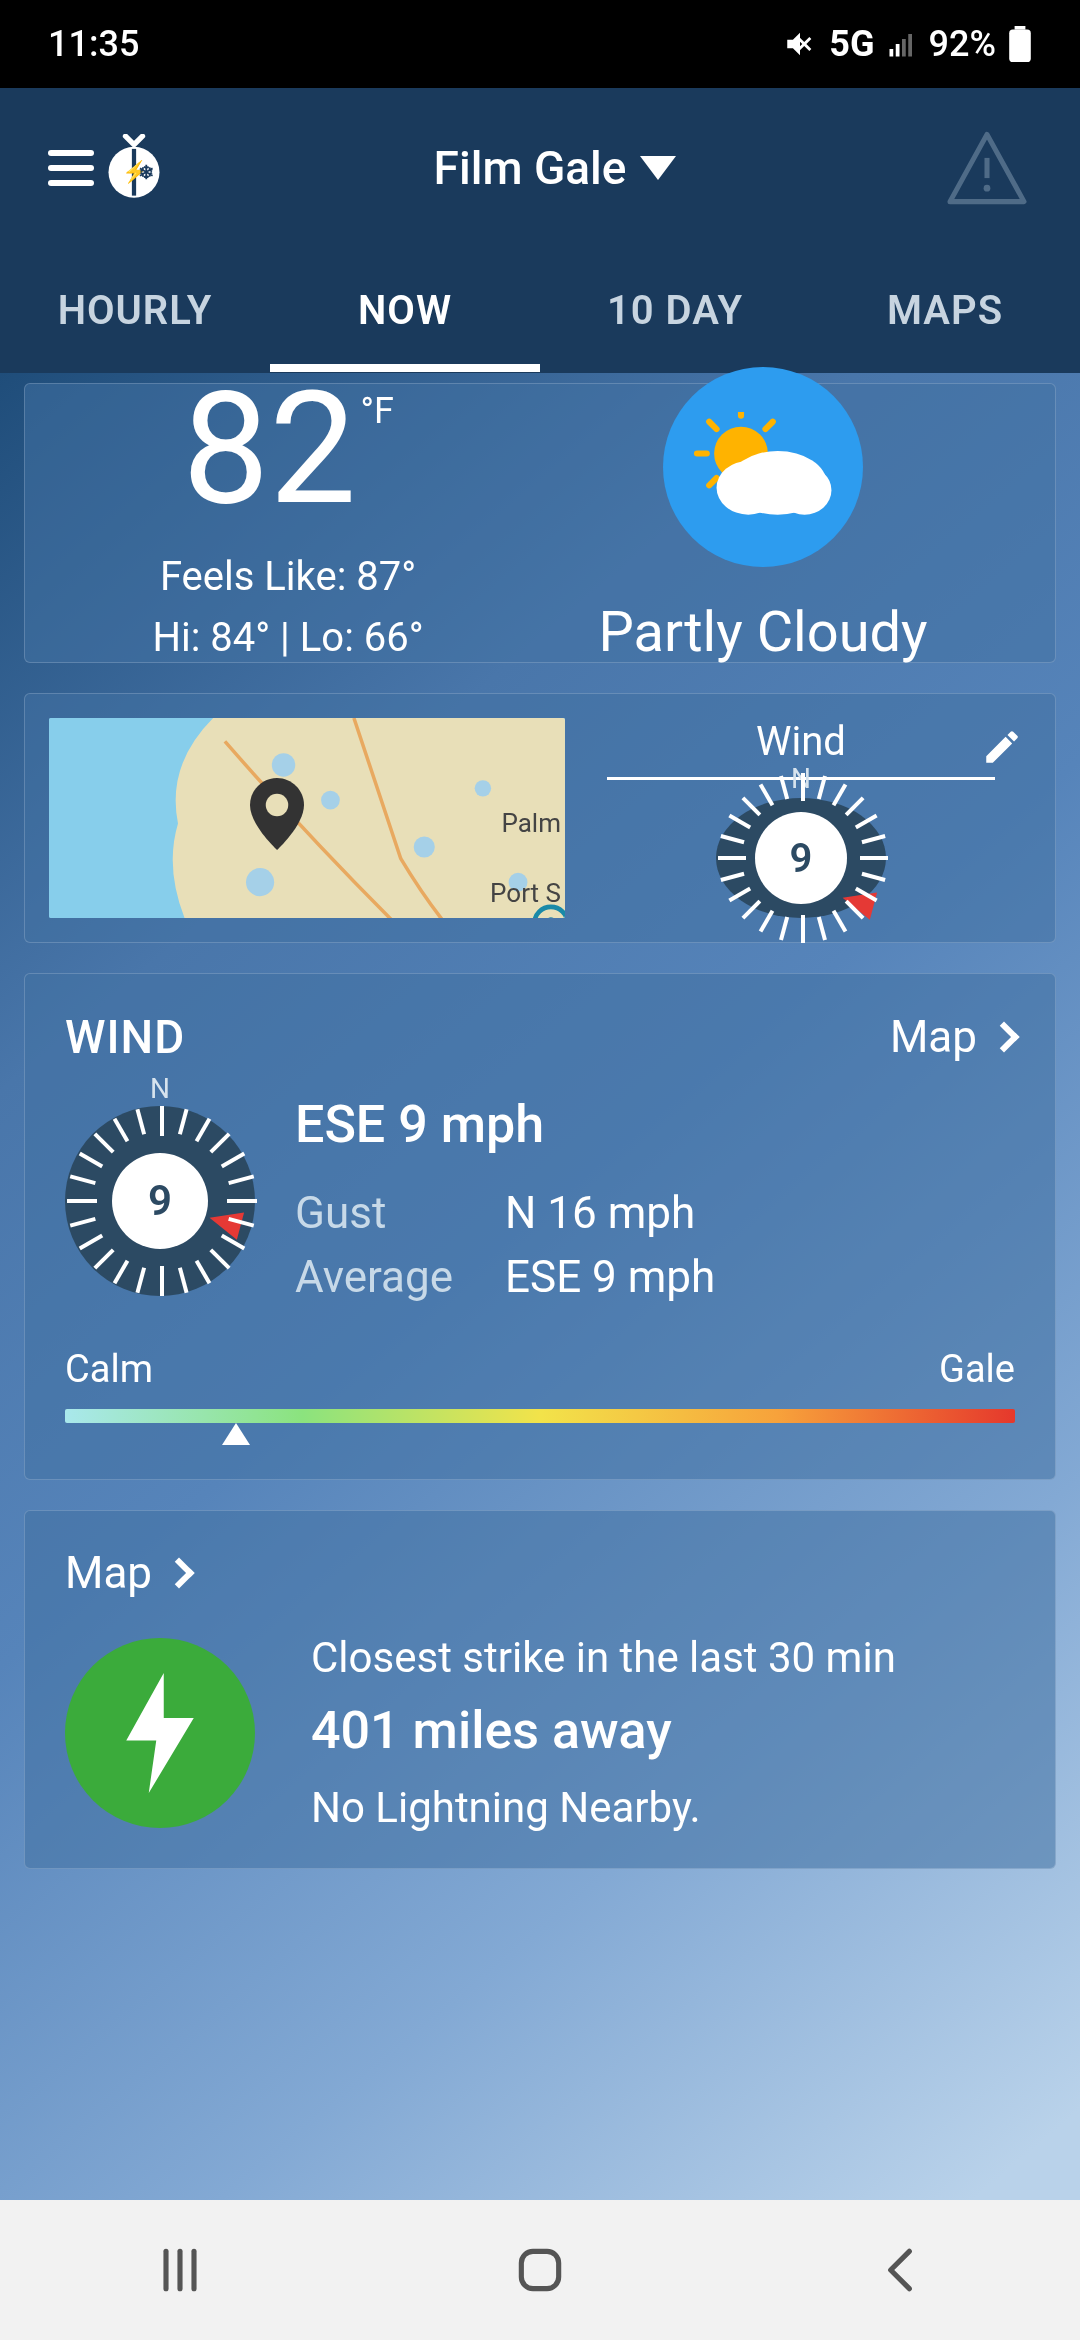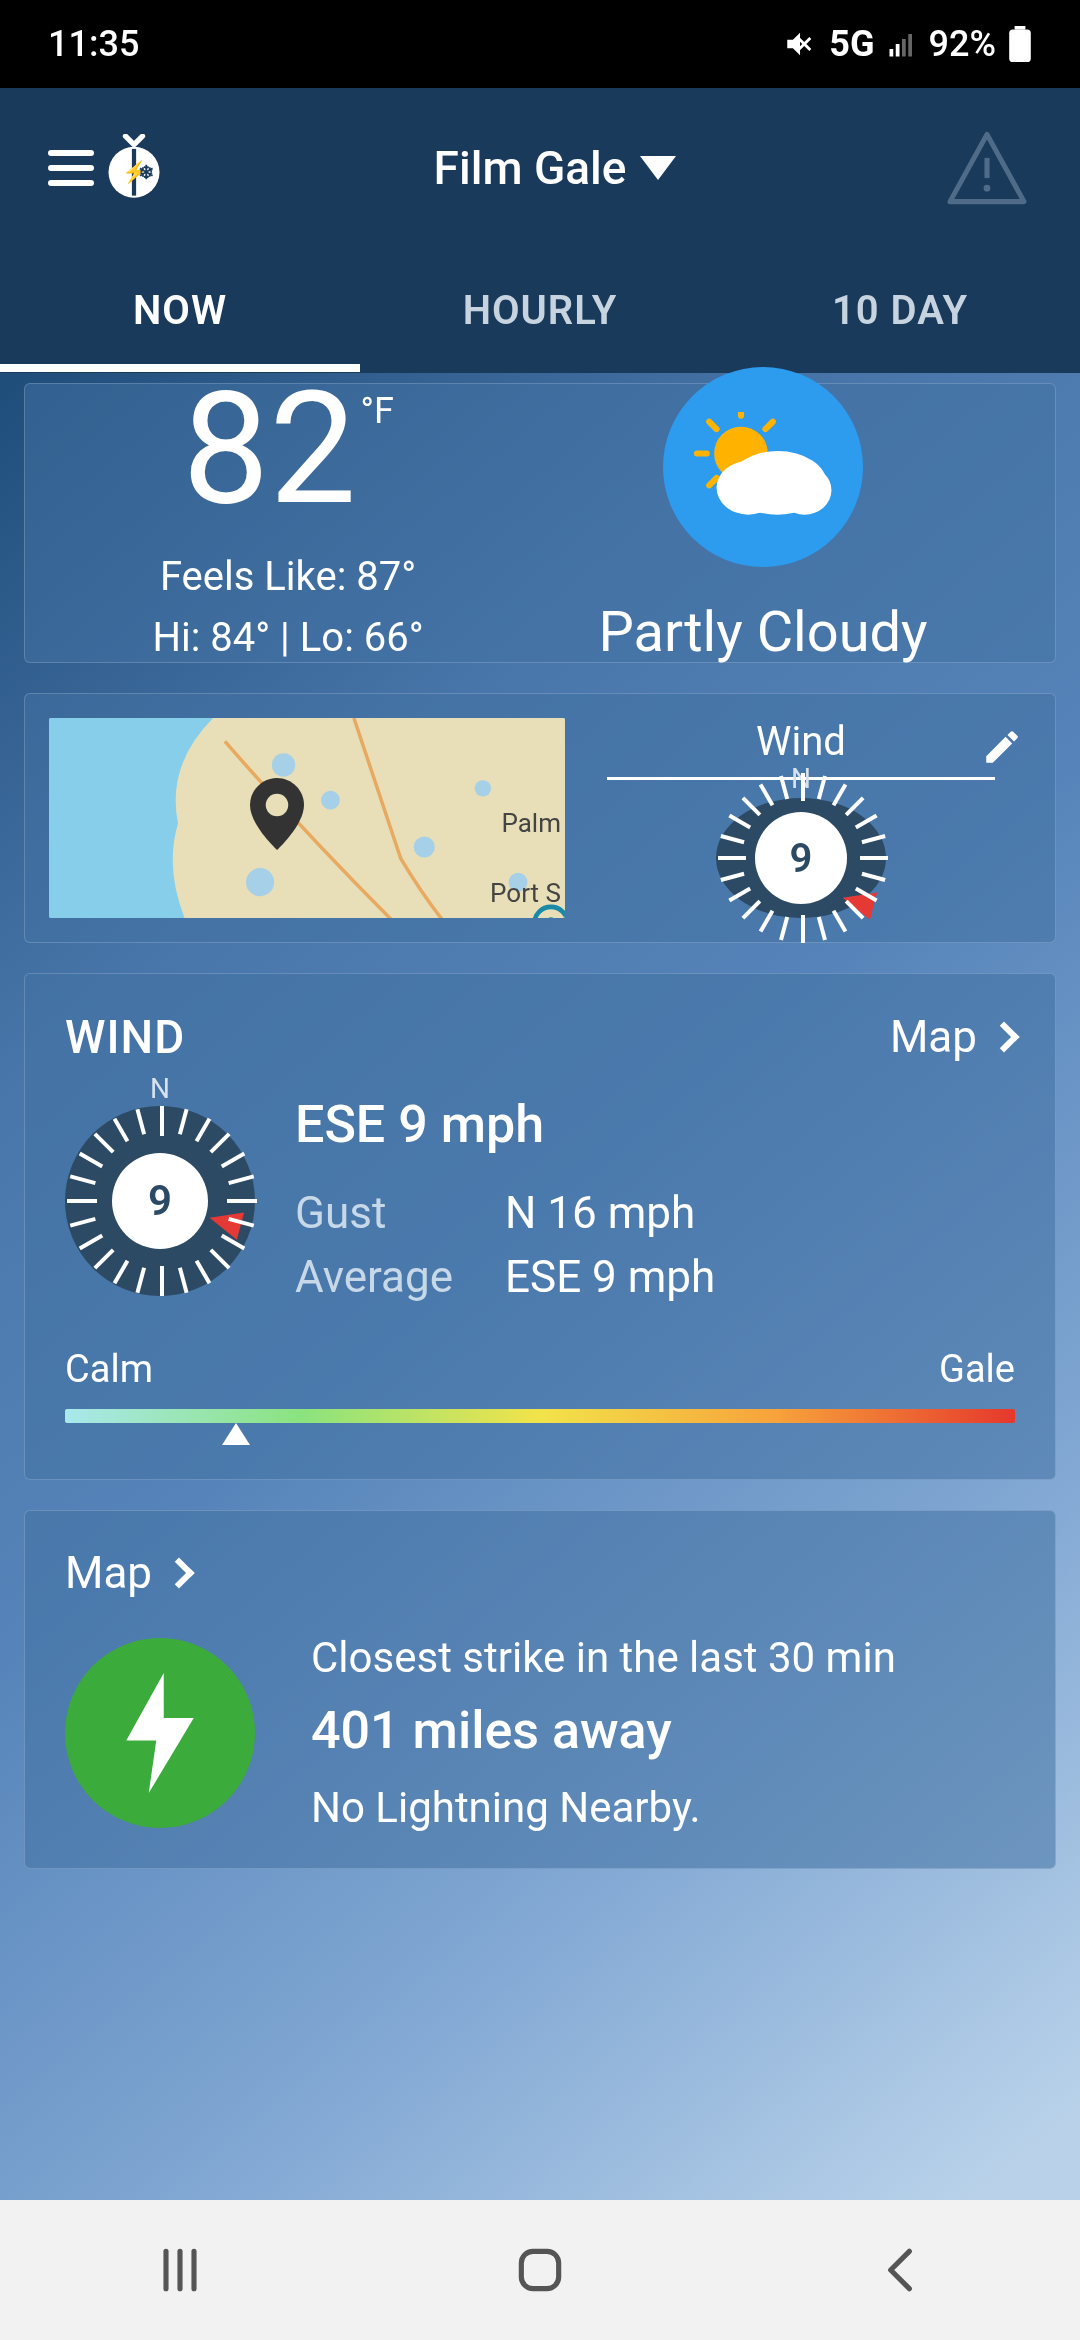--- a/index.html
+++ b/index.html
@@ -138,23 +138,24 @@
     </div>
     <div class="warning-wrap">
       <svg width="84" height="74" viewBox="0 0 24 22">
           <path d="M12 1 L23 21 H1 Z" fill="none" stroke="#8fa8bd" stroke-width="1.5" stroke-linejoin="round"></path>
           <line x1="12" y1="8" x2="12" y2="14" stroke="#8fa8bd" stroke-width="1.5"></line>
           <circle cx="12" cy="17" r="1" fill="#8fa8bd"></circle>
         </svg>
     </div>
   </div>
   <div class="tabs">
+    <div class="tab">HOURLY</div>
     <div class="tab active">NOW</div>
-    <div class="tab">HOURLY</div>
     <div class="tab">10 DAY</div>
+    <div class="tab">MAPS</div>
   </div>
 </div>
 
 <div class="content">
 
   <div class="card now-card">
     <div class="now-left">
       <div class="temp-wrap">
         <span class="temp-big">82</span>
         <span class="temp-unit">°F</span>

